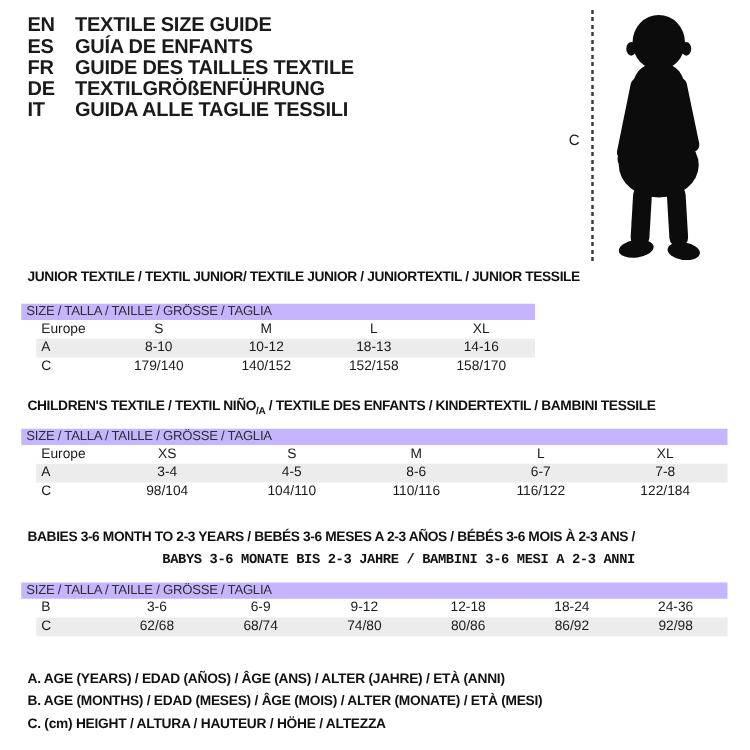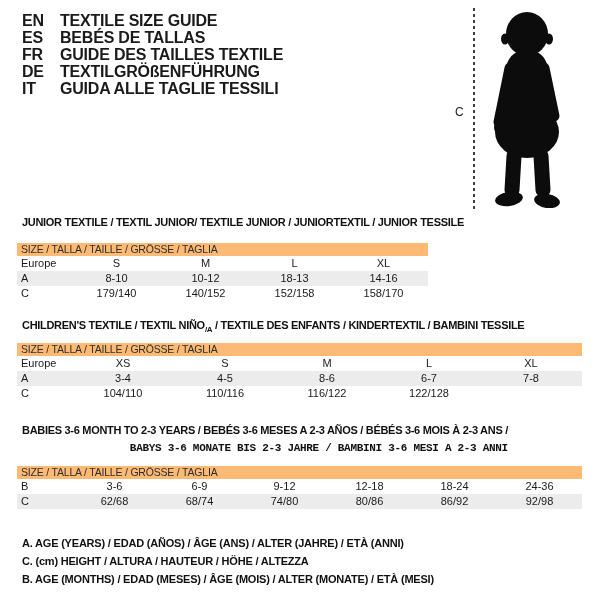--- a/index.html
+++ b/index.html
@@ -19,45 +19,45 @@
   }
   .silhouette{position:absolute;left:486px;top:10px;}
   
   .tbl-title{
     position:absolute;left:22px;margin:0;font-size:11px;font-weight:700;
     letter-spacing:-0.3px;line-height:13px;color:#111;
   }
   .tbl-title .subsc{font-size:8px;vertical-align:sub;}
   .tbl{position:absolute;left:17px;}
   .size-bar{
-    background:#fdba74;color:#2e2e2e;font-size:10.5px;line-height:13px;height:13px;
+    background:#c4b5fd;color:#2e2e2e;font-size:10.5px;line-height:13px;height:13px;
     padding-left:4px;letter-spacing:-0.2px;
   }
-  .trow{display:grid;height:15px;line-height:15px;font-size:11px;}
+  .trow{display:grid;height:15px;line-height:15px;font-size:11px;margin-left:12px;}
   .trow.shaded{background:#ececec;}
   .cols5{grid-template-columns:55px repeat(4,1fr);}
   .cols6{grid-template-columns:55px repeat(5,1fr);}
   .cols7{grid-template-columns:55px repeat(6,1fr);}
   .tlabel{padding-left:4px;text-align:left;}
   .tcell{text-align:center;}
   
   .legend{position:absolute;left:22px;top:534px;}
   .legend-line{font-size:11px;font-weight:700;letter-spacing:-0.2px;line-height:18px;color:#111;}
 </style>
 </head>
 <body>
 
 <section class="lang-list">
   <div class="lang-row">
     <span class="lang-code">EN</span>
     <span class="lang-text">TEXTILE SIZE GUIDE</span>
   </div>
   <div class="lang-row">
     <span class="lang-code">ES</span>
-    <span class="lang-text">BEBÉS DE TALLAS</span>
+    <span class="lang-text">GUÍA DE ENFANTS</span>
   </div>
   <div class="lang-row">
     <span class="lang-code">FR</span>
     <span class="lang-text">GUIDE DES TAILLES TEXTILE</span>
   </div>
   <div class="lang-row">
     <span class="lang-code">DE</span>
     <span class="lang-text">TEXTILGRÖßENFÜHRUNG</span>
   </div>
   <div class="lang-row">
@@ -126,24 +126,25 @@
   <div class="trow cols6 shaded">
     <span class="tlabel">A</span>
     <span class="tcell">3-4</span>
     <span class="tcell">4-5</span>
     <span class="tcell">8-6</span>
     <span class="tcell">6-7</span>
     <span class="tcell">7-8</span>
   </div>
   <div class="trow cols6">
     <span class="tlabel">C</span>
+    <span class="tcell">98/104</span>
     <span class="tcell">104/110</span>
     <span class="tcell">110/116</span>
     <span class="tcell">116/122</span>
-    <span class="tcell">122/128</span>
+    <span class="tcell">122/184</span>
   </div>
 </div>
 
 <h2 class="tbl-title" style="top:424px;text-align:right;">
     <span style="display:block;">BABIES 3-6 MONTH TO 2-3 YEARS / BEBÉS 3-6 MESES A 2-3 AÑOS / BÉBÉS 3-6 MOIS À 2-3 ANS /</span>
     <span style="display:block;margin-top:5px;font-family:Liberation Mono, monospace;">BABYS 3-6 MONATE BIS 2-3 JAHRE / BAMBINI 3-6 MESI A 2-3 ANNI</span>
   </h2>
 <div class="tbl" style="top:466px;width:565px;">
   <div class="size-bar">SIZE / TALLA / TAILLE / GRÖSSE / TAGLIA</div>
   <div class="trow cols7">
@@ -161,15 +162,15 @@
     <span class="tcell">68/74</span>
     <span class="tcell">74/80</span>
     <span class="tcell">80/86</span>
     <span class="tcell">86/92</span>
     <span class="tcell">92/98</span>
   </div>
 </div>
 
 <section class="legend">
   <div class="legend-line">A. AGE (YEARS) / EDAD (AÑOS) / ÂGE (ANS) / ALTER (JAHRE) / ETÀ (ANNI)</div>
+  <div class="legend-line">B. AGE (MONTHS) / EDAD (MESES) / ÂGE (MOIS) / ALTER (MONATE) / ETÀ (MESI)</div>
   <div class="legend-line">C. (cm) HEIGHT / ALTURA / HAUTEUR / HÖHE / ALTEZZA</div>
-  <div class="legend-line">B. AGE (MONTHS) / EDAD (MESES) / ÂGE (MOIS) / ALTER (MONATE) / ETÀ (MESI)</div>
 </section>
 
 </body></html>

